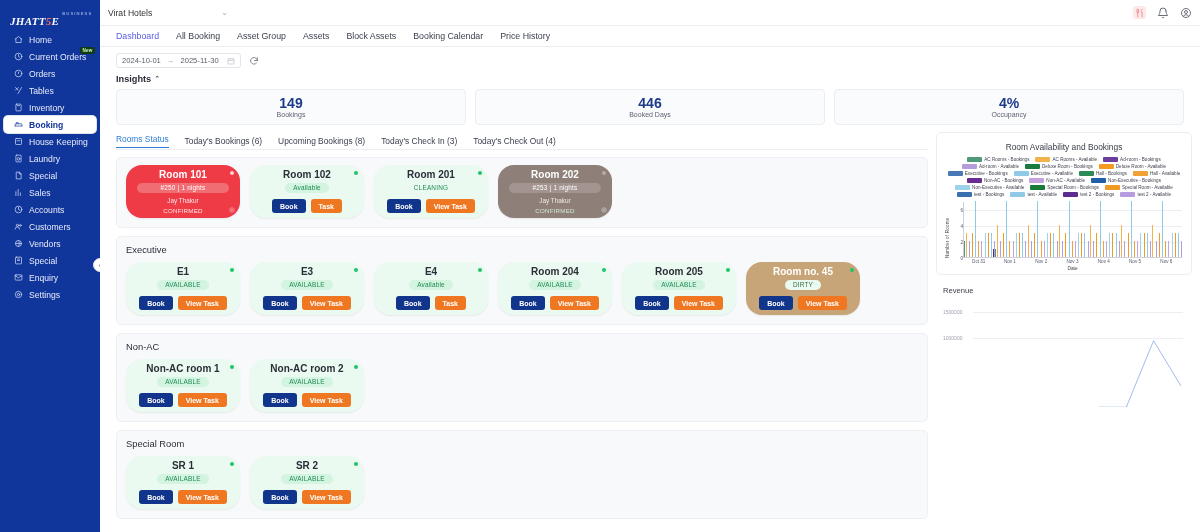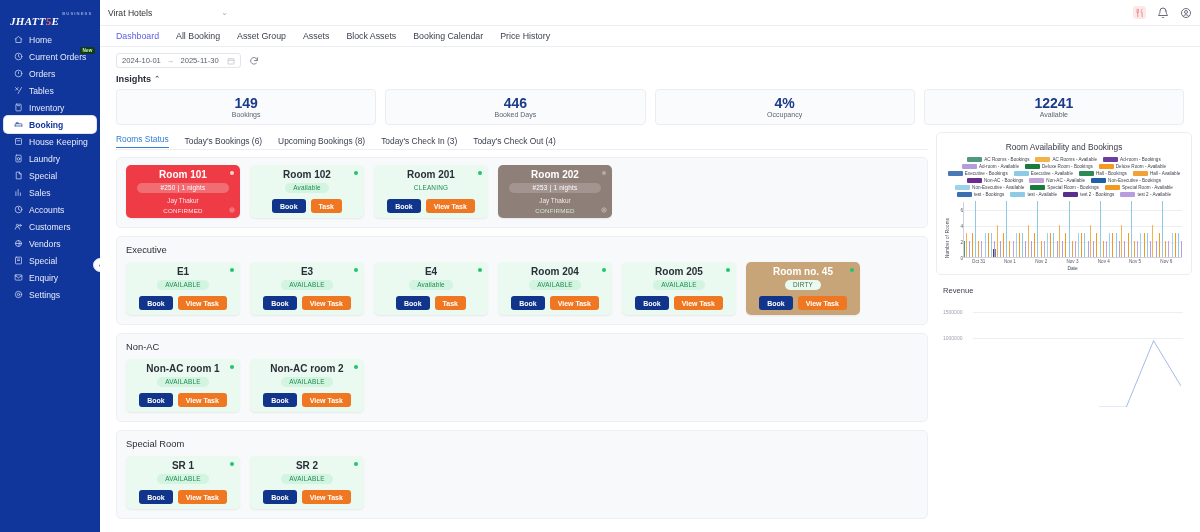--- a/index.html
+++ b/index.html
@@ -130,21 +130,21 @@
   .subtab.active { color: #2f7fd6; border-bottom: 1.5px solid #2f7fd6; padding-bottom: 3px; }
 
   .groups { flex: 1; overflow: hidden; padding-top: 7px; }
   .group {
     background: #f8f9fb; border: 1px solid #edeff4; border-radius: 5px;
     padding: 7px 9px 9px 9px; margin-bottom: 8px;
   }
   .group-title { font-size: 9.4px; color: #2b2e39; margin-bottom: 7px; }
   .cards { display: flex; gap: 10px; flex-wrap: nowrap; }
   .rcard {
-    width: 114px; height: 53px; border-radius: 5px;
+    width: 114px; height: 53px; border-radius: 16px;
     padding: 5px 6px 5px 6px; position: relative;
     display: flex; flex-direction: column; align-items: center; gap: 3px;
     box-shadow: 0 1px 2px rgba(20,20,40,.07);
     cursor: pointer;
   }
   .rcard .rname { font-size: 10px; font-weight: bold; line-height: 1; }
   .rcard .dot {
     position: absolute; top: 6px; right: 6px;
     width: 4px; height: 4px; border-radius: 50%;
   }
@@ -469,24 +469,20 @@
           <div class="val">149</div>
           <div class="lbl">Bookings</div>
         </div>
         <div class="stat">
           <div class="val">446</div>
           <div class="lbl">Booked Days</div>
         </div>
         <div class="stat">
           <div class="val">4%</div>
           <div class="lbl">Occupancy</div>
-        </div>
-        <div class="stat">
-          <div class="val">12241</div>
-          <div class="lbl">Available</div>
         </div>
       </div>
 
     <div class="split">
 
       <div class="left-col">
         <div class="subtabs" id="subtabs">
             <div class="subtab active">Rooms Status</div>
             <div class="subtab">Today's Bookings (6)</div>
             <div class="subtab">Upcoming Bookings (8)</div>

